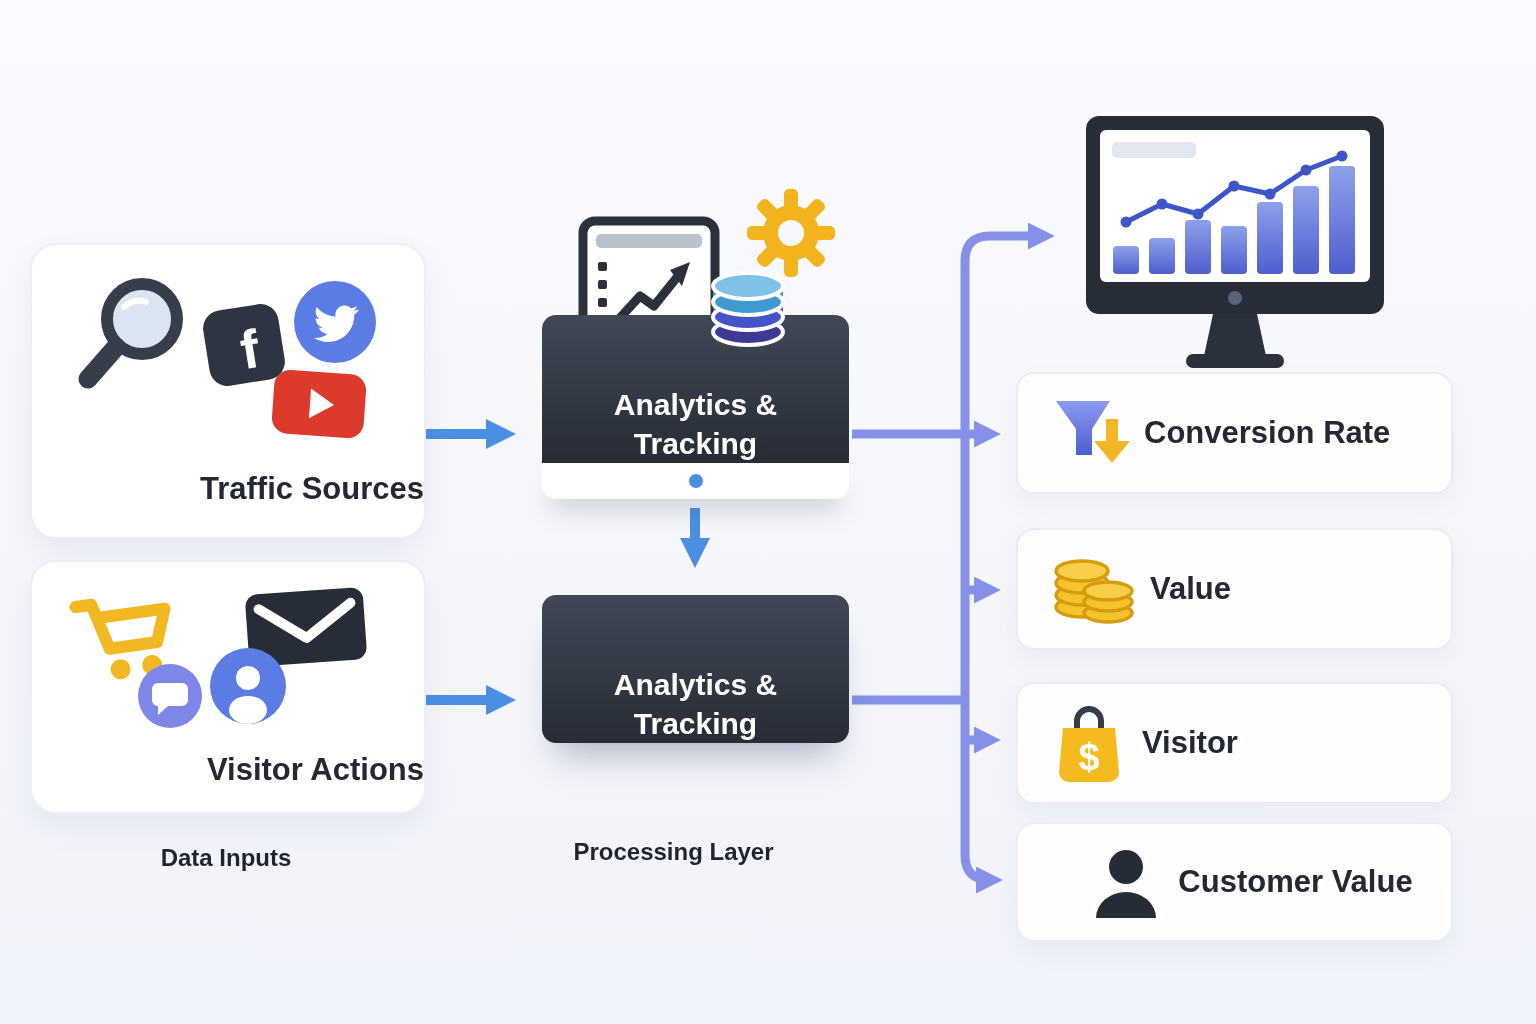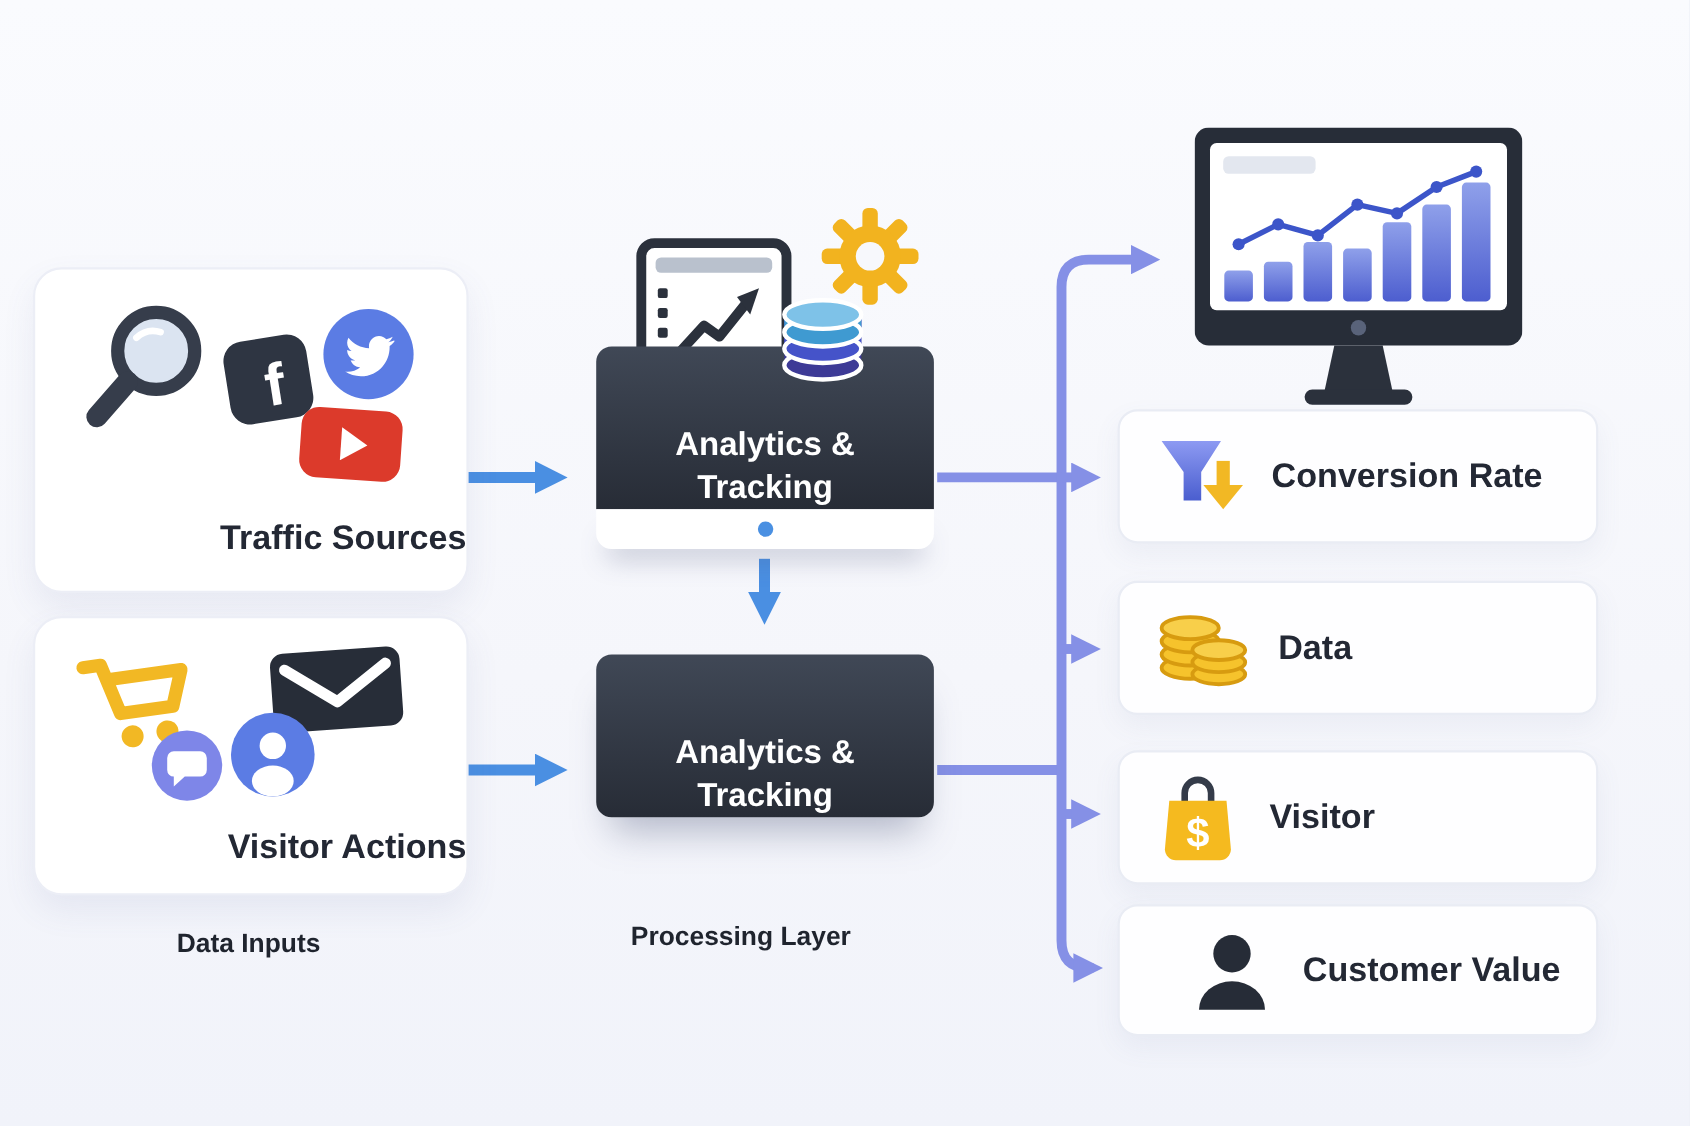--- a/index.html
+++ b/index.html
@@ -23,21 +23,21 @@
     display:flex;flex-direction:column;justify-content:flex-end;align-items:center;
     color:#ffffff;font-size:30px;font-weight:700;line-height:1.28;text-align:center;}
   .box1{top:315px;border-radius:14px 14px 0 0;}
   .box2{top:595px;border-radius:14px;box-shadow:0 26px 32px -14px rgba(80,90,125,.4);}
   .monitor-base{position:absolute;left:542px;top:463px;width:307px;height:36px;background:#ffffff;
     border-radius:0 0 14px 14px;box-shadow:0 18px 24px -10px rgba(80,90,125,.35);
     display:flex;align-items:center;justify-content:center;z-index:3;}
   .base-dot{width:14px;height:14px;border-radius:50%;background:#4a90e2;}
   .monitor{position:absolute;left:1086px;top:116px;z-index:2;}
   .out-card{position:absolute;left:1016px;width:437px;background:#fefeff;border:2px solid #e9ecf4;
-    border-radius:18px;display:flex;align-items:center;padding-left:32px;gap:26px;
+    border-radius:18px;display:flex;align-items:center;padding-left:32px;gap:14px;
     box-shadow:0 10px 24px rgba(95,110,160,.07);box-sizing:border-box;z-index:2;}
   .out-a{top:372px;height:122px;}
   .out-b{top:528px;height:122px;}
   .out-c{top:682px;height:122px;}
   .out-d{top:822px;height:120px;justify-content:center;}
   .out-label{font-size:31px;font-weight:700;color:#232834;}
   .midicon{position:absolute;}
   .z2{z-index:2;} .z4{z-index:4;}
 </style>
 </head>
@@ -216,21 +216,21 @@
       <g stroke="#d79b10" stroke-width="3.5">
         <ellipse cx="32" cy="56" rx="26" ry="10" fill="#f6c32c"></ellipse>
         <ellipse cx="32" cy="44" rx="26" ry="10" fill="#f6c32c"></ellipse>
         <ellipse cx="32" cy="32" rx="26" ry="10" fill="#f6c32c"></ellipse>
         <ellipse cx="32" cy="20" rx="26" ry="10" fill="#f8cf4a"></ellipse>
         <ellipse cx="58" cy="62" rx="24" ry="9" fill="#f6c32c"></ellipse>
         <ellipse cx="58" cy="51" rx="24" ry="9" fill="#f6c32c"></ellipse>
         <ellipse cx="58" cy="40" rx="24" ry="9" fill="#f8cf4a"></ellipse>
       </g>
     </svg>
-    <span class="out-label">Data</span>
+    <span class="out-label">Value</span>
   </div>
 
   <div class="out-card out-c">
     <svg width="78" height="86" viewBox="0 0 78 86">
       <path d="M27 30 v-9 a12 12 0 0 1 24 0 v9" stroke="#343b49" stroke-width="6" fill="none"></path>
       <path d="M13 28 H65 L69 72 a10 10 0 0 1 -10 10 H19 a10 10 0 0 1 -10 -10 Z" fill="#f5ba1f"></path>
       <text x="39" y="70" font-size="38" font-weight="bold" fill="#ffffff" text-anchor="middle">$</text>
     </svg>
     <span class="out-label">Visitor</span>
   </div>

